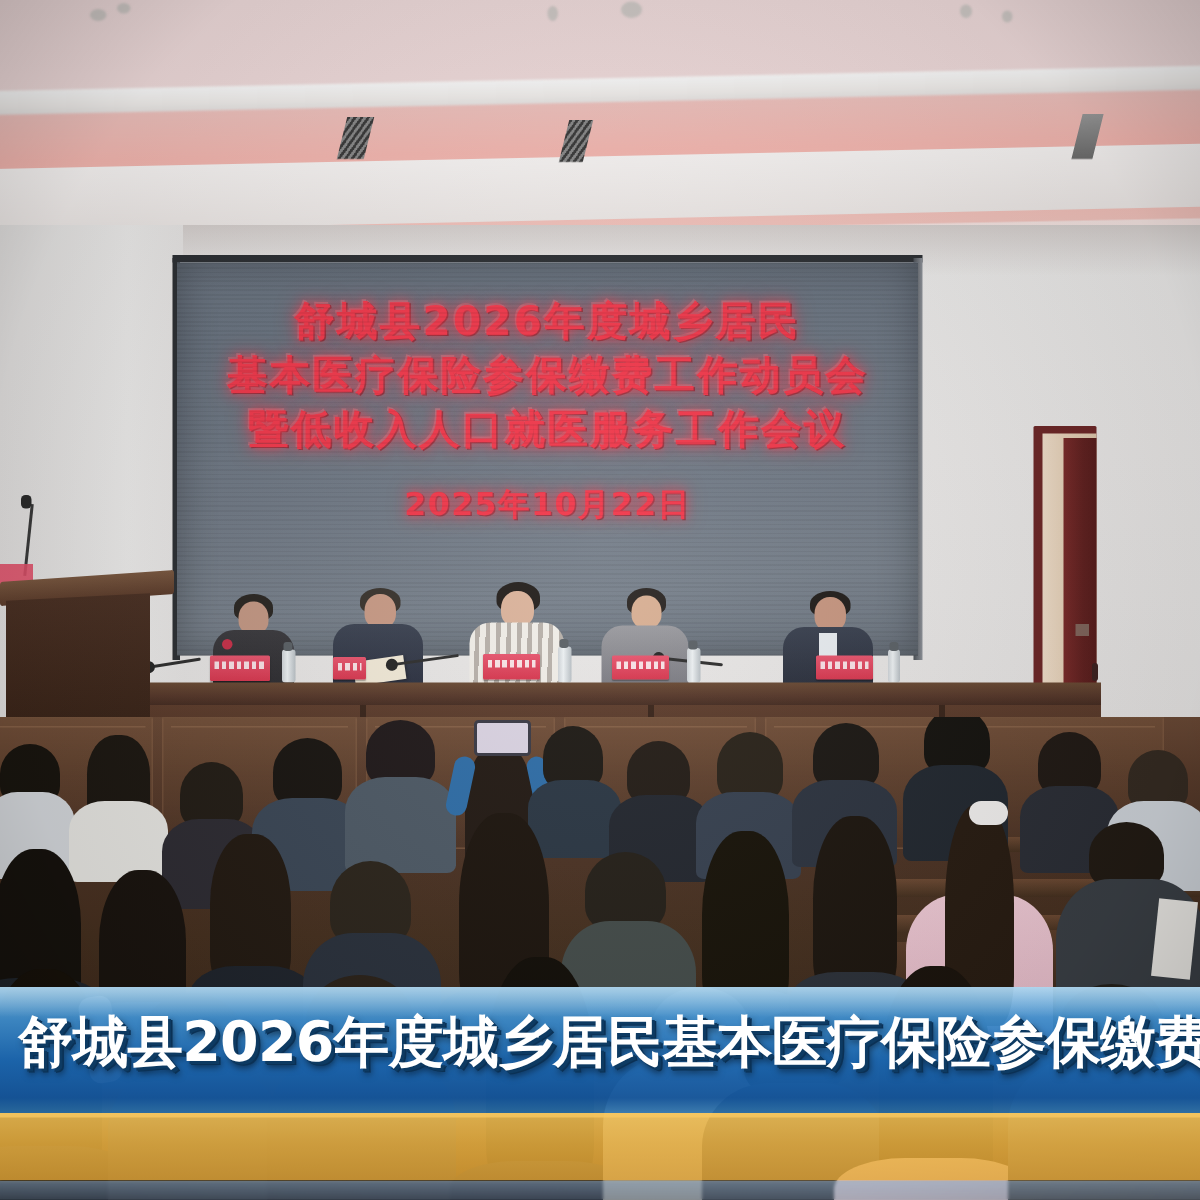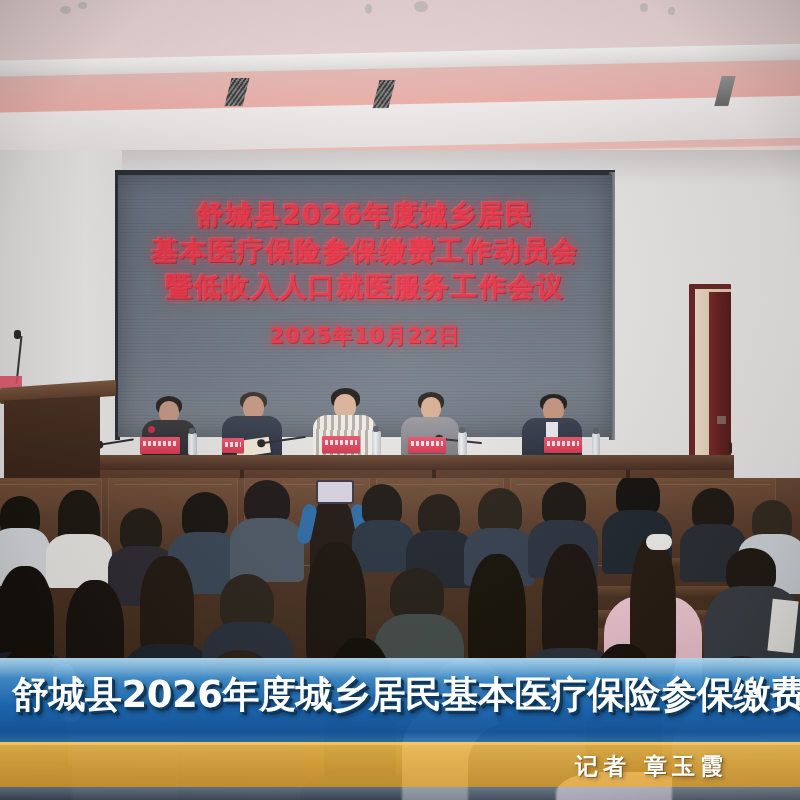--- a/index.html
+++ b/index.html
@@ -506,17 +506,16 @@
     <div class="grade"></div>
   </div>
 
   <div class="lower3">
     <div class="l3-blue">
       <div class="l3-blue-shine"></div>
     </div>
     <div class="l3-headline">舒城县2026年度城乡居民基本医疗保险参保缴费工作动员会召开</div>
     <div class="l3-yellow-top"></div>
     <div class="l3-yellow"></div>
-    <div class="l3-reporter">记者  章玉霞</div>
     <div class="l3-strip"></div>
   </div>
 
 </div>
 
 </body></html>

